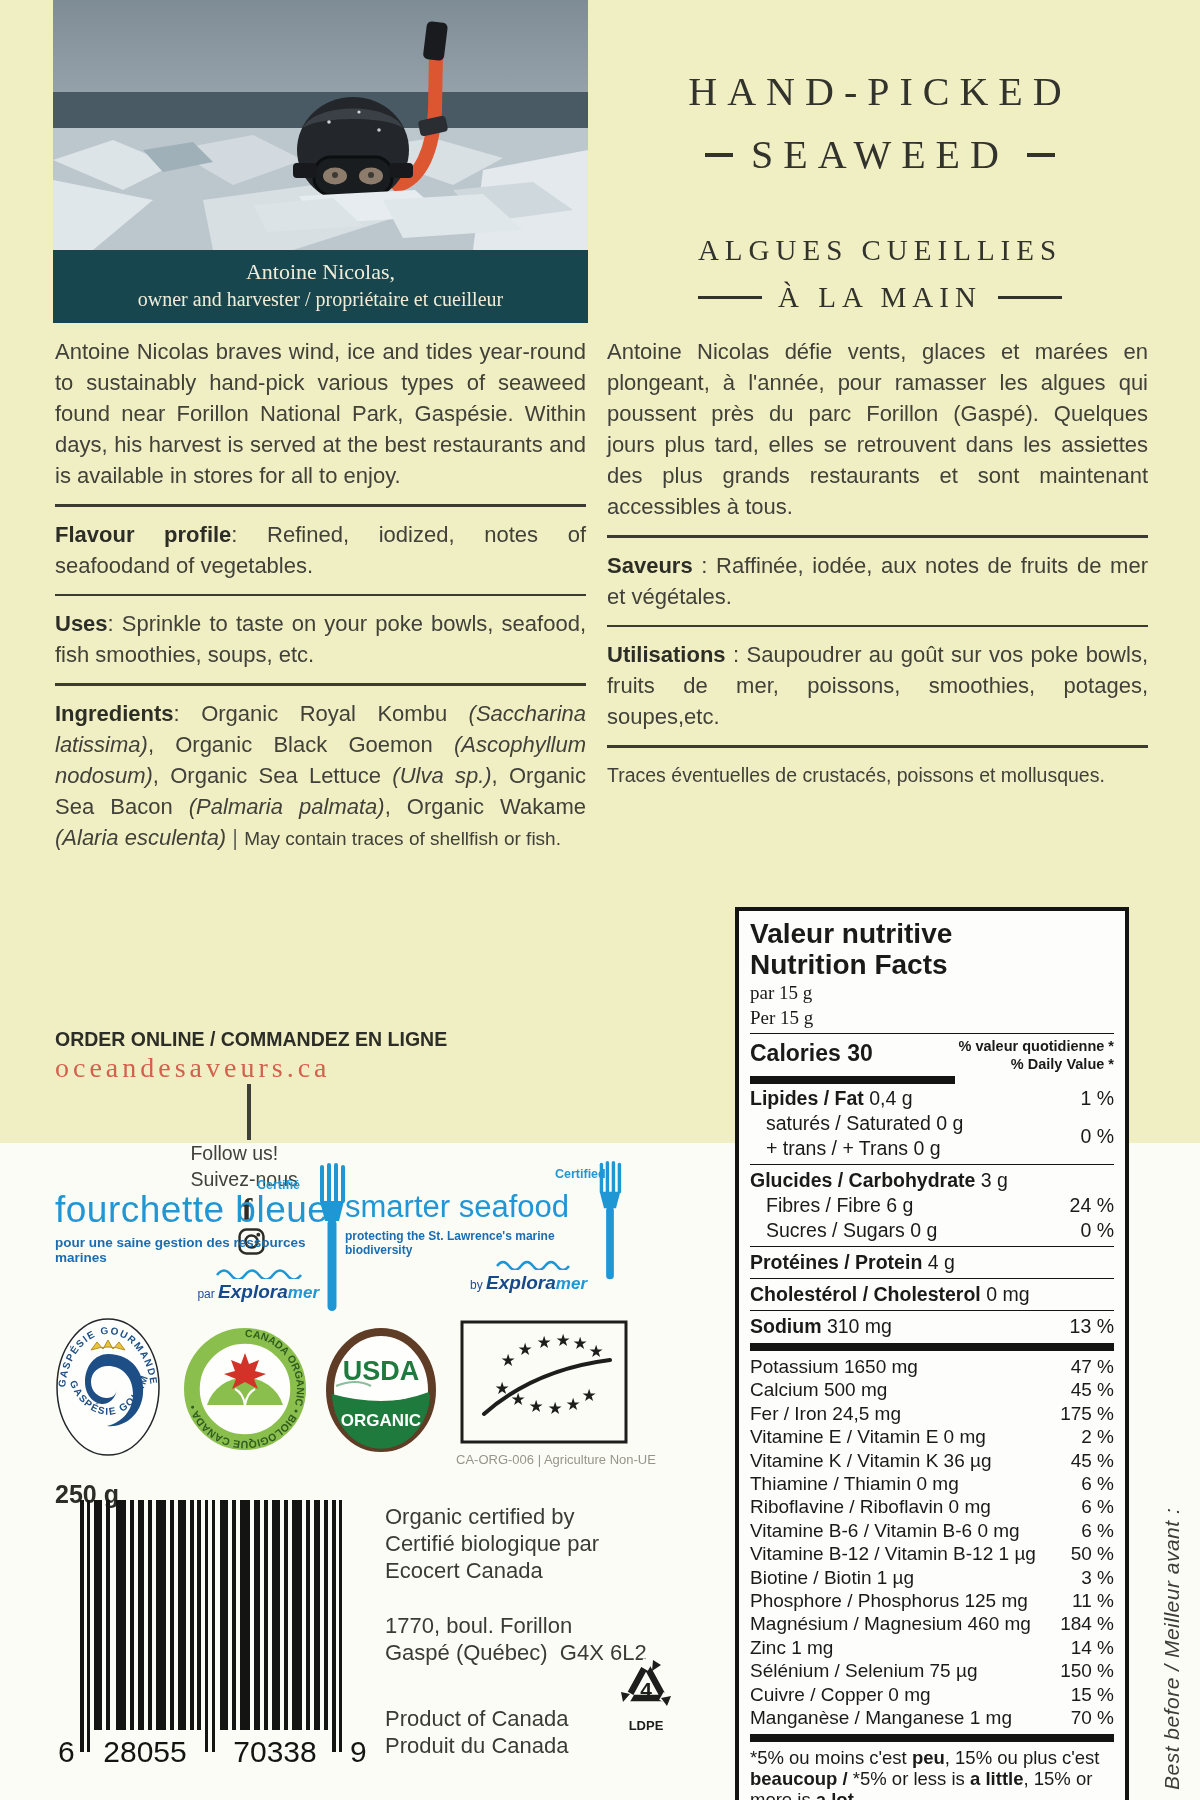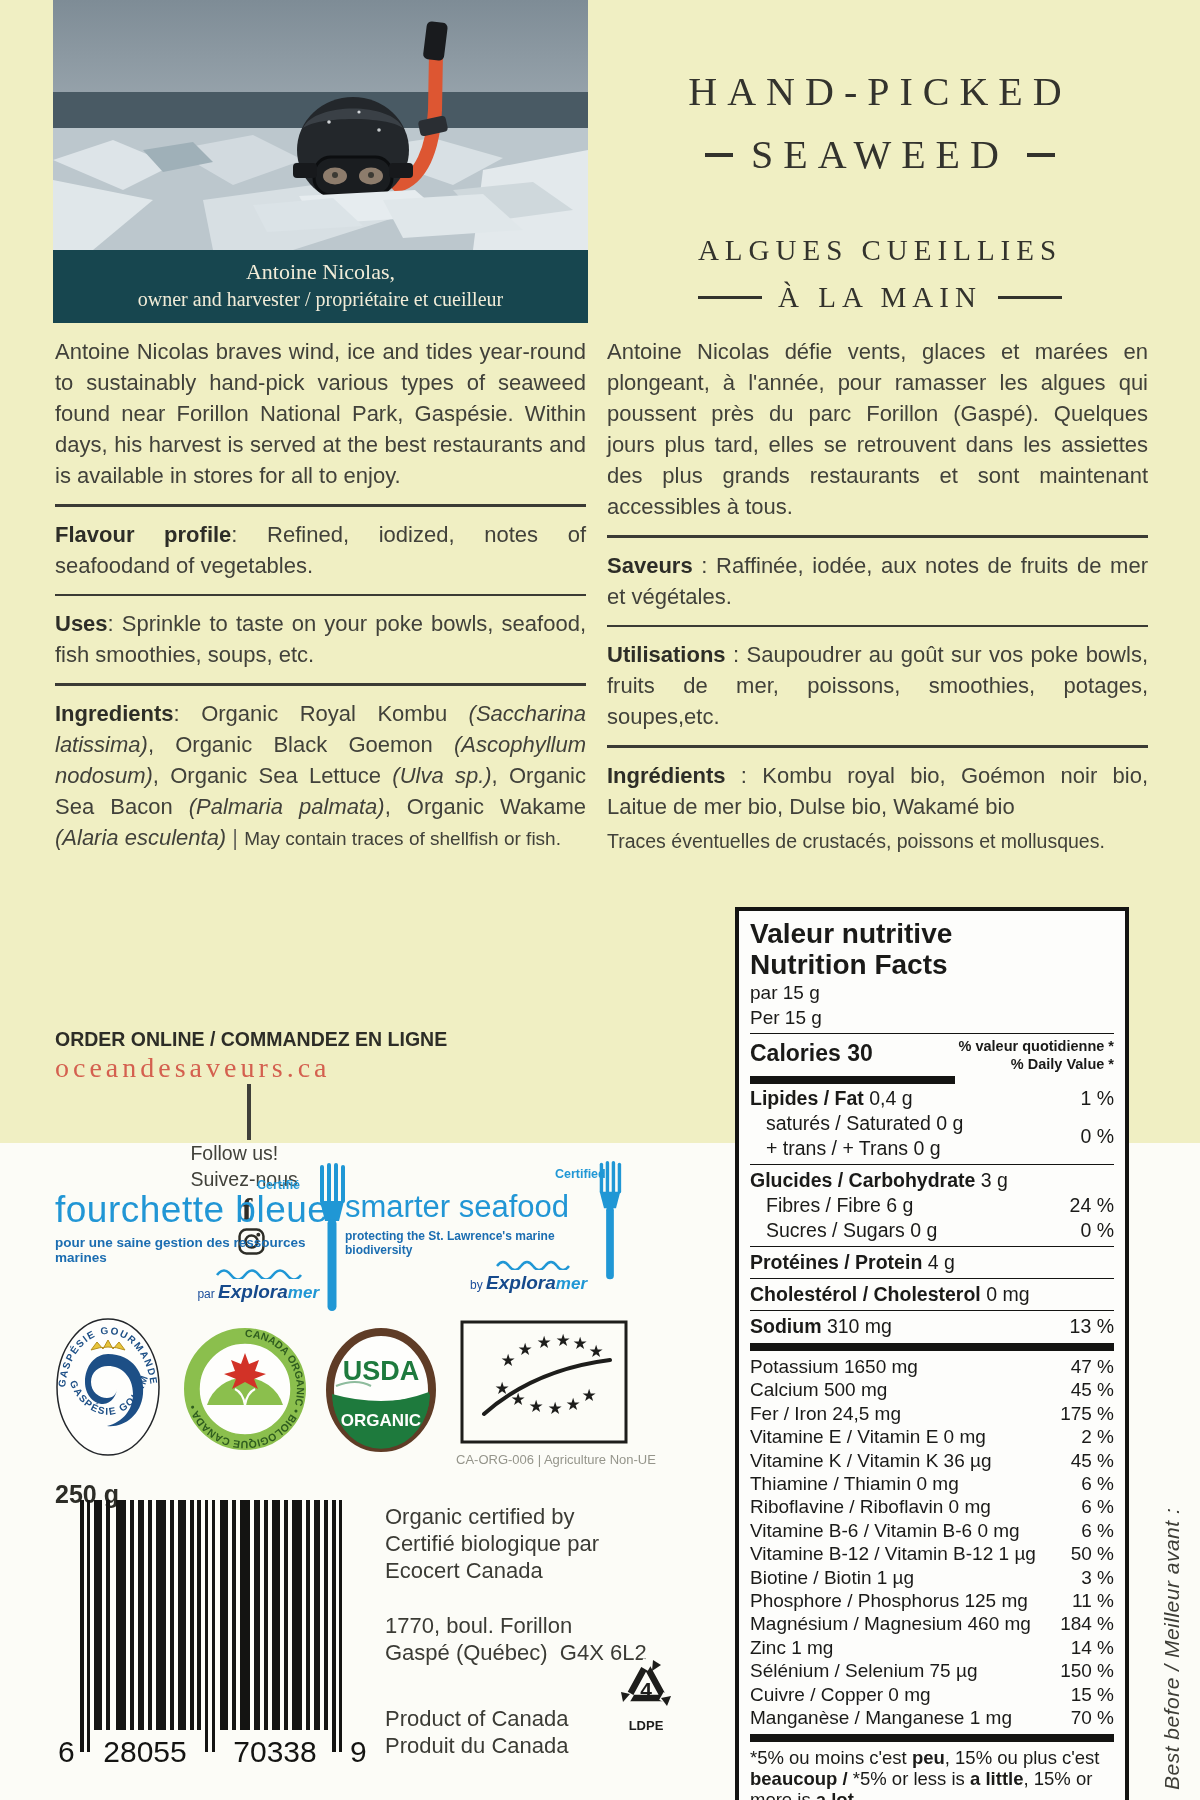--- a/index.html
+++ b/index.html
@@ -42,21 +42,21 @@
   .order-label{font-weight:bold;font-size:19.5px;color:#2d2d27;}
   .order-url{font-family:"Liberation Serif",serif;color:#d4604f;font-size:28px;letter-spacing:4px;margin-top:1px;}
   .order-div{width:3.5px;height:56px;background:#3f3f39;margin:0 18px 0 14px;}
   .follow{font-size:19.5px;line-height:26px;color:#41413a;margin-right:14px;}
   .fbicon{font-family:"Liberation Serif",serif;font-weight:bold;font-size:31px;color:#2d2d27;margin:0 10px 0 2px;}
 
   
   .nutri{left:735px;top:907px;width:394px;box-sizing:border-box;background:#fdfdfb;
          border:4.5px solid #141412;padding:7px 11px 9px 11px;color:#1a1a18;}
   .n-title{font-weight:bold;font-size:28px;line-height:31px;}
-  .n-serv{font-size:19px;line-height:25px;}
+  .n-serv{font-size:19px;line-height:25px;font-family:Liberation Serif, serif;}
   .nrule{border-top:1.5px solid #141412;margin:3px 0;}
   .n-cal-row{display:flex;justify-content:space-between;align-items:flex-start;margin-top:2px;}
   .n-cal{font-weight:bold;font-size:23px;padding-top:3px;}
   .n-dv{font-weight:bold;font-size:14.5px;text-align:right;line-height:18px;}
   .n-calbar{width:205px;height:8px;background:#141412;margin:3px 0 2px;}
   .nrow{display:flex;justify-content:space-between;font-size:19.5px;line-height:25px;}
   .nrow .ind{padding-left:16px;}
   .nthick{height:8px;background:#141412;margin:4px 0;}
   .vrow{display:flex;justify-content:space-between;font-size:19px;line-height:23.4px;}
   .n-foot{font-size:18.5px;line-height:21px;margin-top:5px;}
@@ -170,21 +170,20 @@
     </div>
   </div>
 
   <div class="abs col col-fr">
     <div class="sect">Antoine Nicolas défie vents, glaces et marées en plongeant, à l'année, pour ramasser les algues qui poussent près du parc Forillon (Gaspé). Quelques jours plus tard, elles se retrouvent dans les assiettes des plus grands restaurants et sont maintenant accessibles à tous.</div>
     <div class="hr"></div>
     <div class="sect"><b>Saveurs</b><span> : Raffinée, iodée, aux notes de fruits de mer et végétales.</span></div>
     <div class="hr"></div>
     <div class="sect"><b>Utilisations</b><span> : Saupoudrer au goût sur vos poke bowls, fruits de mer, poissons, smoothies, potages, soupes,etc.</span></div>
     <div class="hr"></div>
-    <div class="sect"><b>Ingrédients</b><span> : Kombu royal bio, Goémon noir bio, Laitue de mer bio, Dulse bio, Wakamé bio</span></div>
     <div class="traces">Traces éventuelles de crustacés, poissons et mollusques.</div>
   </div>
 
   <div class="abs order">
     <div class="order-left">
       <div class="order-label">ORDER ONLINE / COMMANDEZ EN LIGNE</div>
       <div class="order-url">oceandesaveurs.ca</div>
     </div>
     <div class="order-div"></div>
     <div class="follow">

